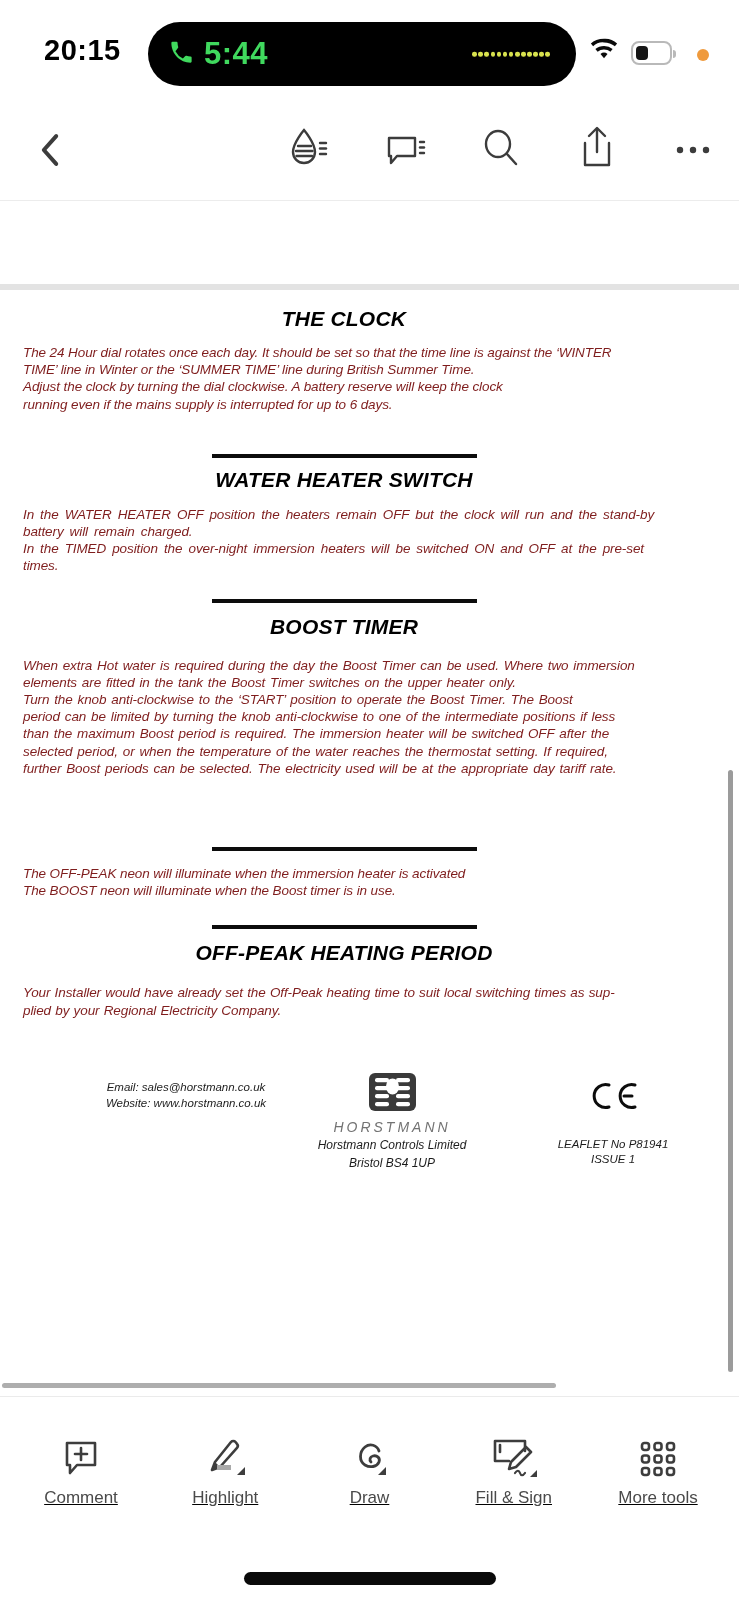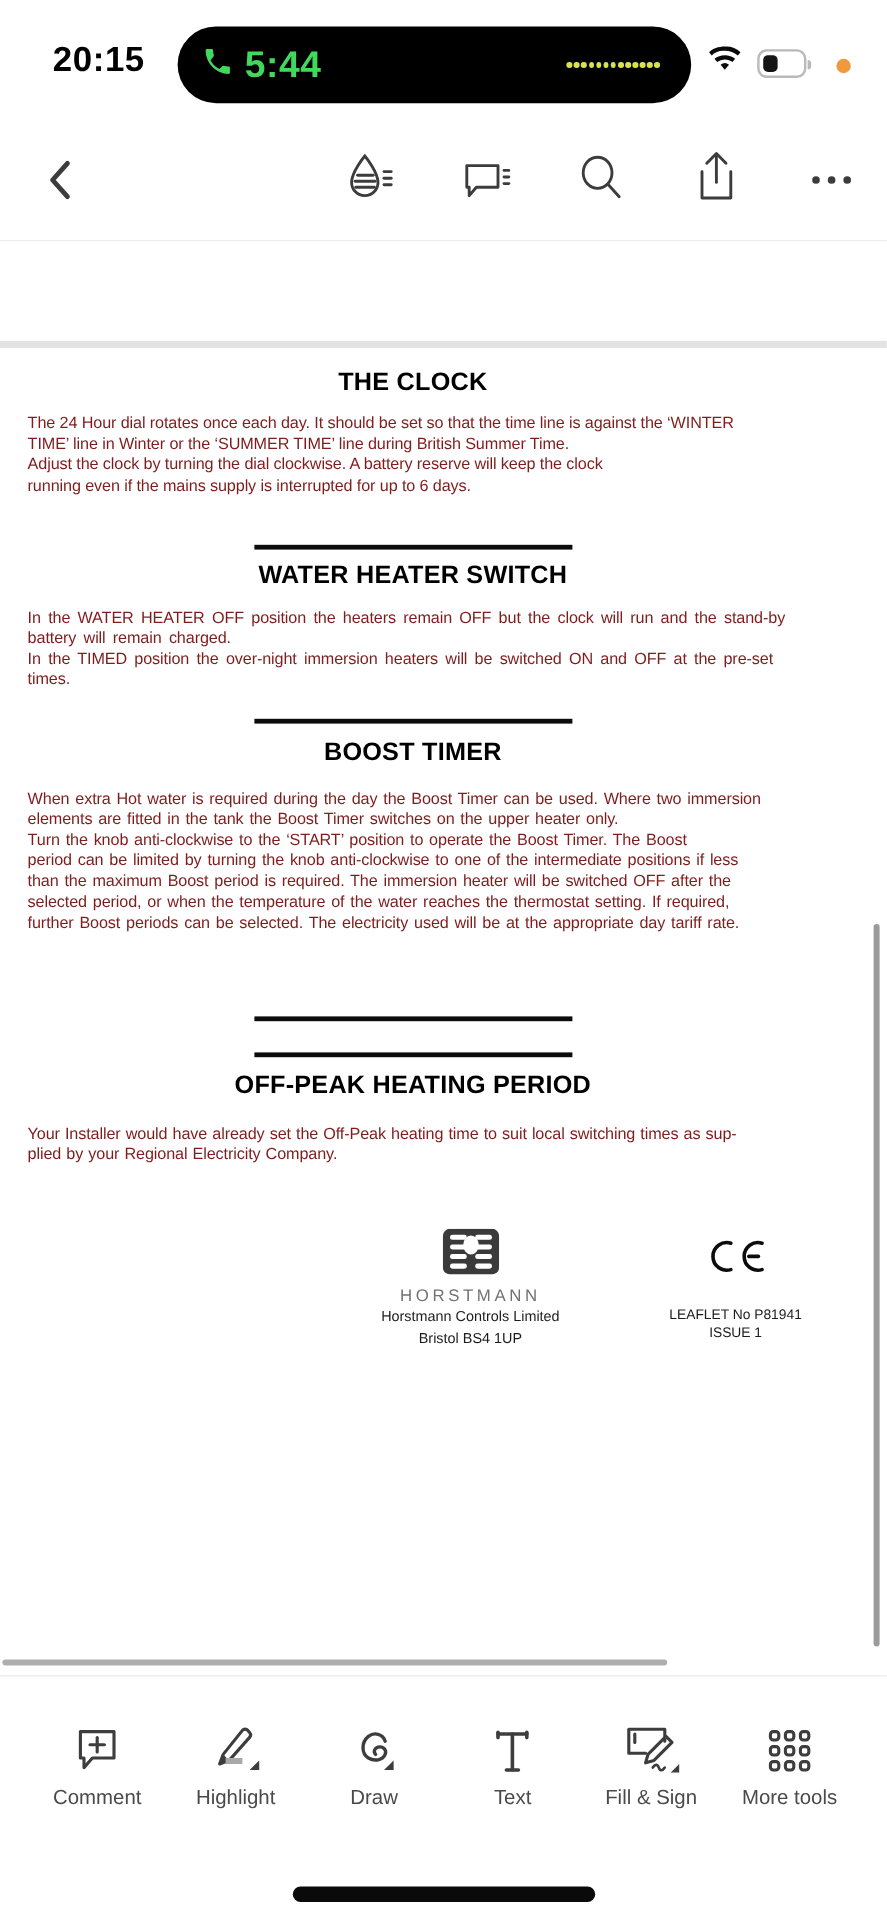--- a/index.html
+++ b/index.html
@@ -22,21 +22,21 @@
 
   
   #nav { position:absolute; top:100px; left:0; width:739px; height:101px; background:#fff; border-bottom:1px solid #ececec; }
   #back-btn { position:absolute; left:30px; top:30px; width:40px; height:40px; display:flex; align-items:center; justify-content:center; }
   #nav-right { position:absolute; right:24px; top:24px; display:flex; align-items:center; gap:52px; }
   .nav-ic { width:44px; height:48px; display:flex; align-items:center; justify-content:center; }
 
   
   #page-sep { position:absolute; top:284px; left:0; width:739px; height:6px; background:#e3e3e3; }
   #doc { position:absolute; top:290px; left:0; width:739px; background:#fff; color:#111; }
-  .doc-inner { padding:17px 74px 0 23px; }
+  .doc-inner { padding:17px 74px 0 23px;font-style:italic; }
   h2.sect { text-align:center; font-size:21px; font-weight:600; color:#000; letter-spacing:.2px; }
   .para { font-size:13.5px; line-height:17.2px; white-space:pre-line; color:#7f1d1d; letter-spacing:-.1px; }
   .rule { height:4px; background:#0c0c0c; width:265px; margin:0 auto; }
   .w1 { word-spacing:2.4px; } .w2 { word-spacing:1.2px; } .w3 { word-spacing:.6px; }
 
   
   #doc-footer { position:relative; height:120px; margin-top:54px; }
   #contact { position:absolute; left:58px; top:6px; width:210px; text-align:center; font-size:11.5px; line-height:16px; color:#1c1c1c; }
   #brandcol { position:absolute; left:254px; top:0; width:230px; text-align:center; }
   #brand-name { font-size:14px; letter-spacing:3px; color:#737373; margin-top:4px; }
@@ -45,21 +45,21 @@
   #cecol { position:absolute; left:505px; top:8px; width:170px; text-align:center; }
   #leaflet { font-size:11.5px; line-height:15px; color:#1c1c1c; margin-top:22px; }
 
   
   #vscroll { position:absolute; right:6px; top:770px; width:5px; height:602px; background:#9b9b9b; border-radius:3px; }
   #hscroll { position:absolute; left:2px; top:1383px; width:554px; height:5px; background:#aeaeae; border-radius:3px; }
 
   
   #tools { position:absolute; left:0; top:1396px; width:739px; height:204px; background:#fff; border-top:1px solid #ebebeb; }
   #tools-row { display:flex; justify-content:space-between; padding:30px 26px 0 26px; }
-  .tool { display:flex; flex-direction:column; align-items:center; width:110px; }
+  .tool { display:flex; flex-direction:column; align-items:center; width:110px;text-decoration:underline; }
   .tool .ic { height:52px; display:flex; align-items:flex-end; justify-content:center; }
   .tool .lbl { margin-top:9px; font-size:17px; color:#4a4a4a; white-space:nowrap; }
   #home-ind { position:absolute; left:50%; transform:translateX(-50%); top:1572px; width:252px; height:13px; border-radius:7px; background:#0a0a0a; }
 </style>
 </head>
 <body>
 
 <div id="statusbar">
   <div id="clock">20:15</div>
 
@@ -176,27 +176,33 @@
     <h2 class="sect" style="margin-top:12px;">BOOST TIMER</h2>
     <div class="para w2" style="margin-top:18px;">When extra Hot water is required during the day the Boost Timer can be used. Where two immersion
 elements are fitted in the tank the Boost Timer switches on the upper heater only.
 Turn the knob anti-clockwise to the ‘START’ position to operate the Boost Timer. The Boost
 period can be limited by turning the knob anti-clockwise to one of the intermediate positions if less
 than the maximum Boost period is required. The immersion heater will be switched OFF after the
 selected period, or when the temperature of the water reaches the thermostat setting. If required,
 further Boost periods can be selected. The electricity used will be at the appropriate day tariff rate.</div>
 
     <div class="rule" style="margin-top:70px;"></div>
+    <div class="para" style="margin-top:14px;">The OFF-PEAK neon will illuminate when the immersion heater is activated
+The BOOST neon will illuminate when the Boost timer is in use.</div>
 
     <div class="rule" style="margin-top:26px;"></div>
     <h2 class="sect" style="margin-top:12px;">OFF-PEAK HEATING PERIOD</h2>
     <div class="para w3" style="margin-top:19px;">Your Installer would have already set the Off-Peak heating time to suit local switching times as sup-
 plied by your Regional Electricity Company.</div>
 
     <div id="doc-footer">
+      <div id="contact">
+        <div>Email: sales@horstmann.co.uk</div>
+        <div>Website: www.horstmann.co.uk</div>
+      </div>
 
       <div id="brandcol">
         <span>
           <svg width="47" height="38" viewBox="0 0 47 38">
             <rect x="0" y="0" width="47" height="38" rx="6" fill="#3a3a3a"></rect>
             <g fill="#ffffff">
               <rect x="6" y="5" width="14" height="4.2" rx="2"></rect>
               <rect x="27" y="5" width="14" height="4.2" rx="2"></rect>
               <rect x="6" y="13" width="14" height="4.2" rx="2"></rect>
               <rect x="27" y="13" width="14" height="4.2" rx="2"></rect>
@@ -264,32 +270,20 @@
     <div class="tool">
       <span class="ic">
         <svg width="44" height="44" viewBox="0 0 44 44" fill="none">
           <path d="M31 16 c-2-6-9-8-14-4 c-6 5-6 14 0 18 c5 3 12 2 14-3 c1.5-4-2-7-6-6 c-3 .8-4 4-2 6" stroke="#3d3d3d" stroke-width="2.8" stroke-linecap="round"></path>
           <path d="M30 40 l8-8 v8 z" fill="#3d3d3d"></path>
         </svg>
       </span>
       <span class="lbl">Draw</span>
     </div>
 
-    <div class="tool">
-      <span class="ic">
-        <svg width="36" height="40" viewBox="0 0 36 40" fill="none" stroke="#3d3d3d" stroke-width="3" stroke-linecap="round">
-          <line x1="6" y1="6" x2="30" y2="6"></line>
-          <line x1="6" y1="4.5" x2="6" y2="9"></line>
-          <line x1="30" y1="4.5" x2="30" y2="9"></line>
-          <line x1="18" y1="6" x2="18" y2="36"></line>
-          <line x1="13" y1="36" x2="23" y2="36"></line>
-        </svg>
-      </span>
-      <span class="lbl">Text</span>
-    </div>
 
     <div class="tool">
       <span class="ic">
         <svg width="48" height="44" viewBox="0 0 48 44" fill="none" stroke="#3d3d3d" stroke-width="2.6" stroke-linecap="round" stroke-linejoin="round">
           <path d="M5 6 h30 v10 M5 6 v20 h14"></path>
           <line x1="10" y1="10" x2="10" y2="17"></line>
           <path d="M36 12 l5 5 L26 32 l-7 2 2-7z"></path>
           <path d="M25 38 c2-3 4-3 5 0 c1 3 3 3 5 0" stroke-width="2.2"></path>
           <path d="M40 42 l7-7 v7 z" fill="#3d3d3d" stroke="none"></path>
         </svg>

